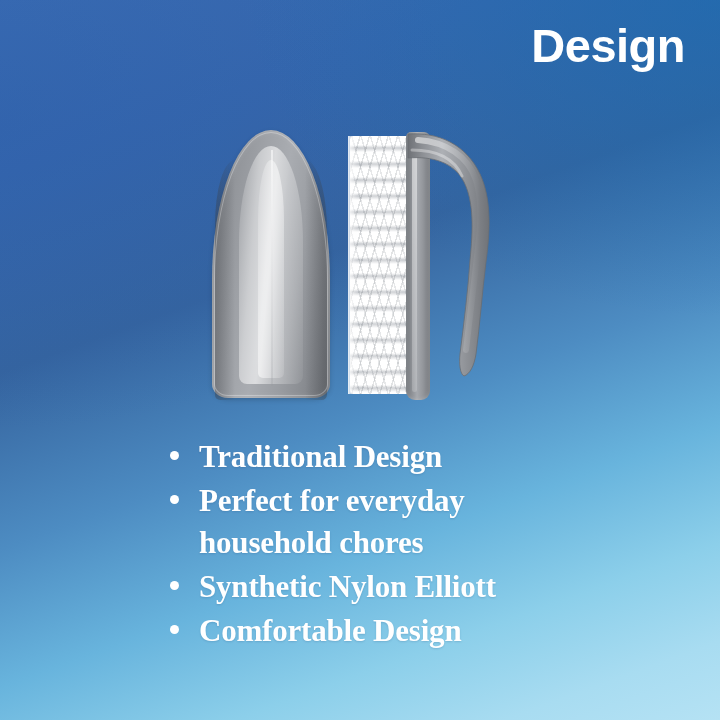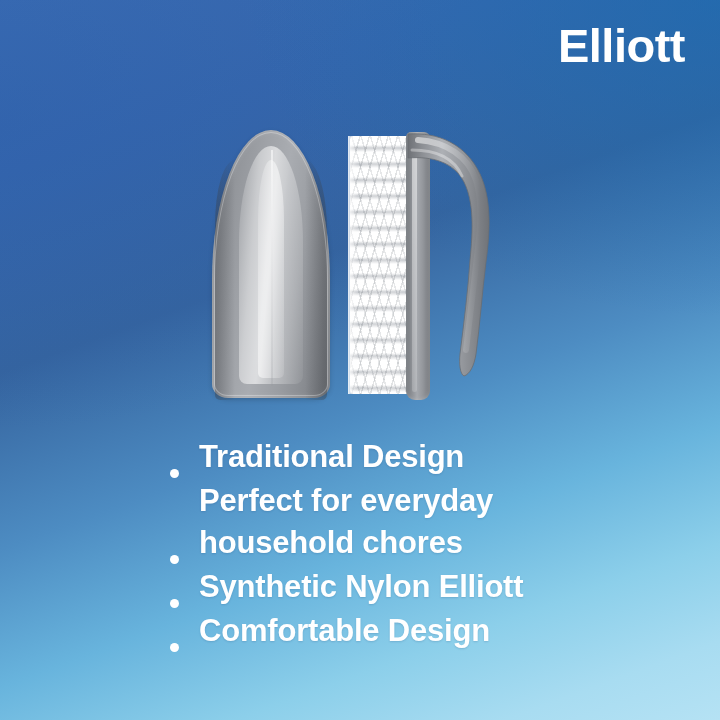--- a/index.html
+++ b/index.html
@@ -122,42 +122,43 @@
     position:absolute;left:60px;top:0px;width:120px;height:250px;
   }
   .handle svg{display:block;}
 
   
   .bullets{
     position:absolute;left:170px;top:436px;width:430px;
     color:#ffffff;
   }
   .bullet-row{
-    display:flex;align-items:flex-end;
+    display:flex;align-items:flex-start;
     margin-bottom:2px;
+    font-family:Liberation Serif, serif;
   }
   .dot{
     flex:0 0 auto;width:9px;height:9px;border-radius:50%;
     background:#ffffff;margin:15px 20px 0 0;
   }
   .btext{
     font-size:31px;line-height:42px;font-weight:700;
     letter-spacing:-0.2px;
     text-shadow:0 1px 2px rgba(20,60,110,.18);
   }
 </style>
 </head>
 <body>
 
 <div id="stage">
 
   <div class="bg"></div>
   <div class="bg-tint"></div>
 
-  <div class="logo">Elliott</div>
+  <div class="logo">Design</div>
 
   <div class="product">
 
     <div class="iron">
       <div class="iron-shadow-l"></div>
       <div class="iron-shadow-r"></div>
       <div class="iron-ridge"></div>
       <div class="iron-ridge2"></div>
       <div class="iron-seam"></div>
       <div class="iron-rim"></div>

